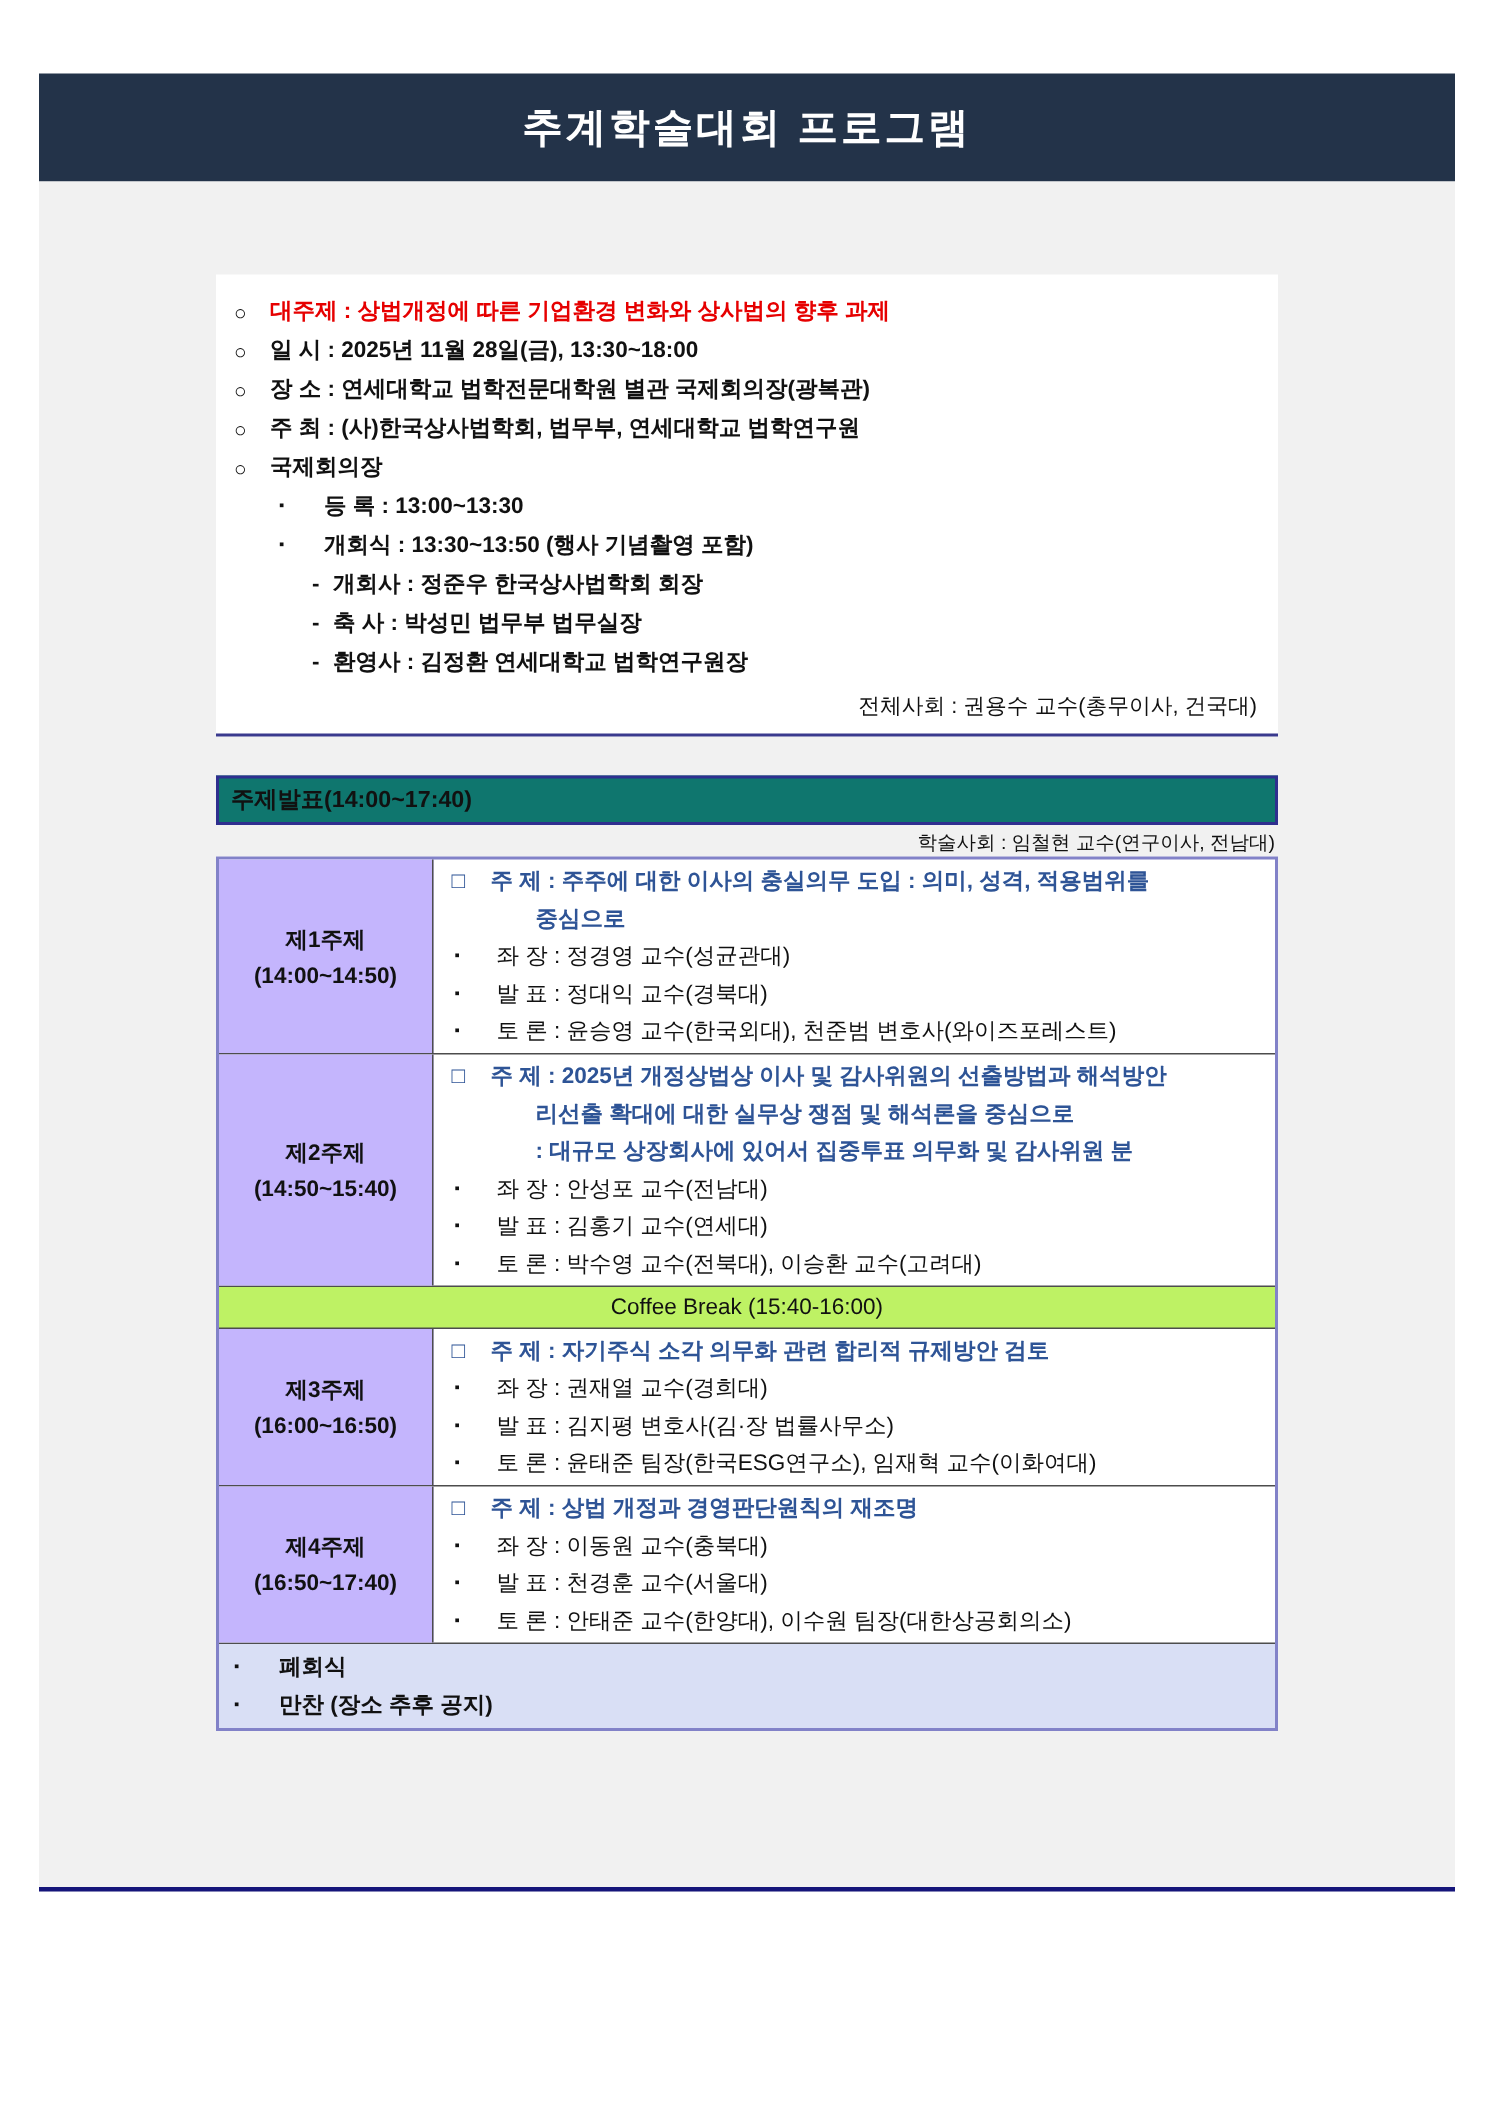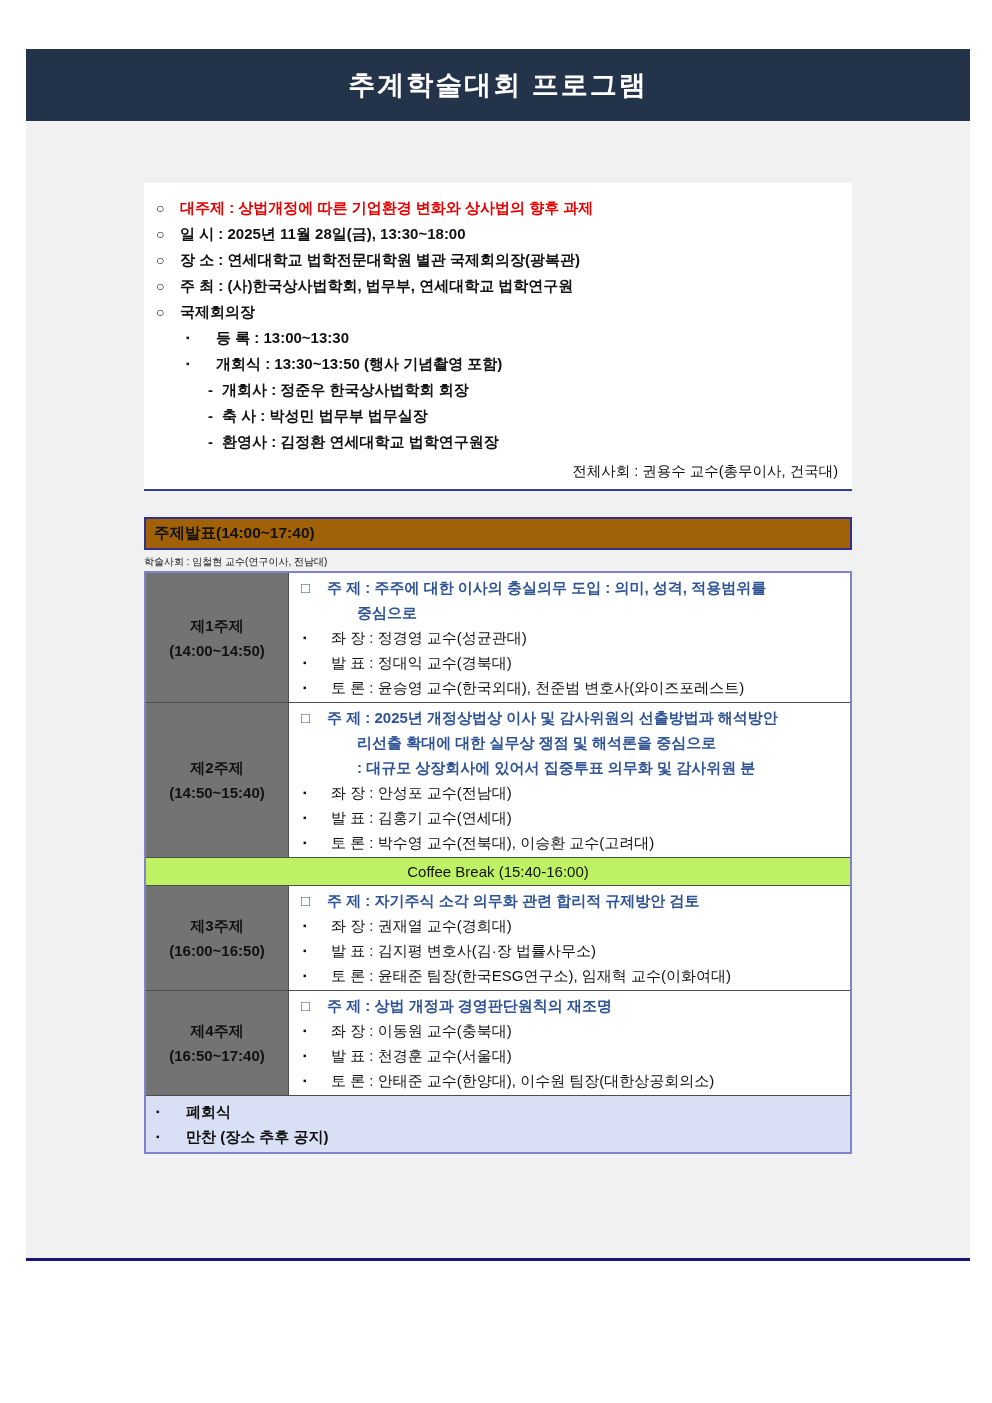--- a/index.html
+++ b/index.html
@@ -24,30 +24,30 @@
   .o-line .b-sq   { width:30px; font-size:10px; display:flex; align-items:center; }
   .o-line .b-dash { width:14px; }
   .ind1 { padding-left:30px; }
   .ind2 { padding-left:52px; }
   .red { color:#E60000; }
   .emcee { text-align:right; font-weight:normal; font-size:14.5px;
     line-height:26px; padding:3px 6px 0 0; }
 
   
   .banner { position:absolute; left:118px; top:396px; width:708px; height:33px;
-    background:#a16207; border:2px solid #2F2F8F; display:flex; align-items:center;
+    background:#0f766e; border:2px solid #2F2F8F; display:flex; align-items:center;
     padding-left:8px; font-weight:bold; font-size:15.5px; color:#111; }
   .moderator { position:absolute; left:118px; top:432px; width:708px;
-    text-align:left; font-size:10px; line-height:18px; padding-right:2px; }
+    text-align:right; font-size:13px; line-height:18px; padding-right:2px; }
 
   
   .program-table { position:absolute; left:118px; top:450px; width:708px;
     border:2px solid #8282C8; background:#ffffff; }
   .row { display:flex; border-bottom:1px solid #4D4D4D; }
-  .cell-label { width:143px; background:#737373; border-right:1px solid #4D4D4D;
+  .cell-label { width:143px; background:#c4b5fd; border-right:1px solid #4D4D4D;
     display:flex; flex-direction:column; align-items:center; justify-content:center;
     gap:6px; font-weight:bold; font-size:15px; text-align:center; }
   .cell-body { flex:1; padding:2px 8px 2px 12px; }
   .topic-first { display:flex; color:#2E5496; font-weight:bold; font-size:15px; line-height:25px; }
   .topic-first .tb { width:26px; }
   .topic-first .tp { white-space:pre; }
   .topic-cont { color:#2E5496; font-weight:bold; font-size:15px; line-height:25px;
     margin-left:56px; }
   .item-line { display:flex; font-size:15px; line-height:25px; }
   .item-line .ib { width:30px; font-size:10px; display:flex; align-items:center; padding-left:2px; }

